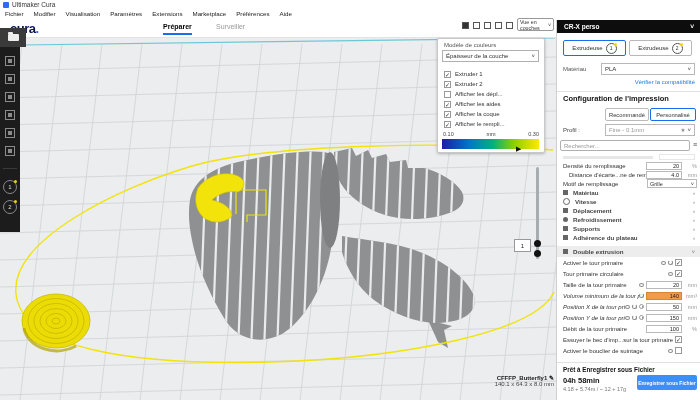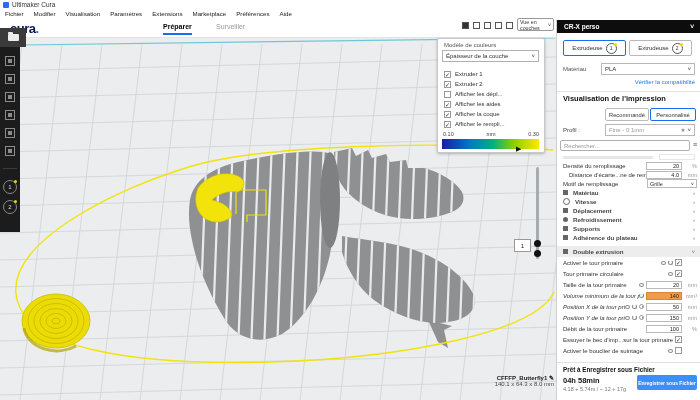--- a/index.html
+++ b/index.html
@@ -325,21 +325,21 @@
   </div>
 
   <div class="abs mat-label">Matériau</div>
   <div class="abs mat-select">
     <span>PLA</span>
       <span>˅</span>
   </div>
   <div class="abs compat">Vérifier la compatibilité</div>
   <div class="abs hr" style="top:71px;"></div>
 
-  <div class="abs setup-title">Visualisation de l'impression</div>
+  <div class="abs setup-title">Configuration de l'impression</div>
   <div class="abs mode-tab" style="left:48px;width:44px;">Recommandé</div>
   <div class="abs mode-tab sel" style="left:93px;width:46px;">Personnalisé</div>
 
   <div class="abs prof-label">Profil :</div>
   <div class="abs prof-select">
     <span class="pv">Fine - 0.1mm</span>
     <span class="st">★</span>
     <span>˅</span>
   </div>
 

